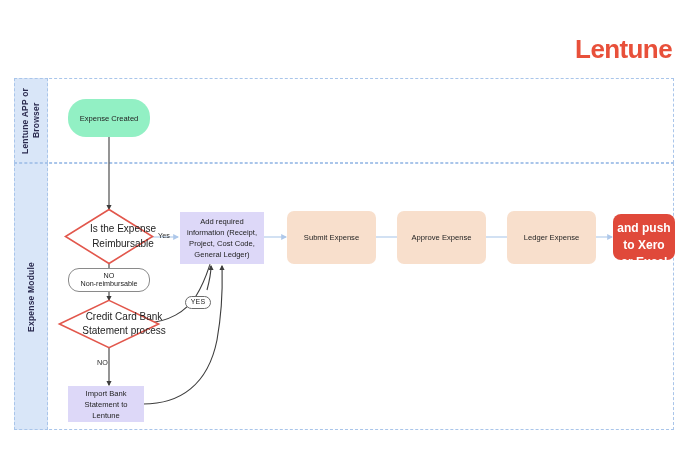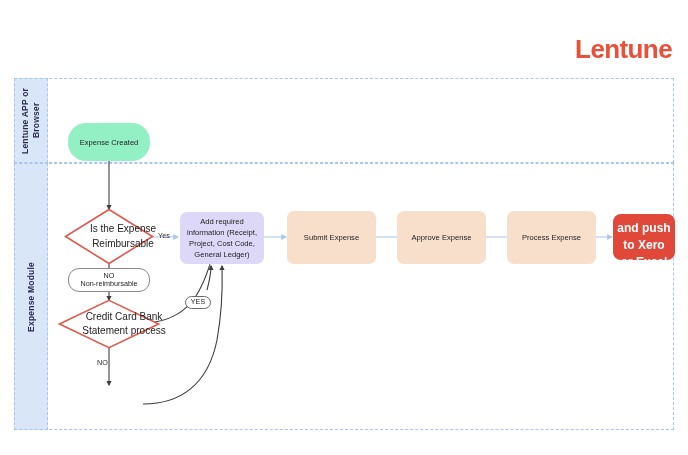--- a/index.html
+++ b/index.html
@@ -78,29 +78,28 @@
     justify-content: center;
     text-align: center;
     font-size: 7.6px;
     color: #232323;
     line-height: 1.45;
     padding: 2px 4px;
   }
   .node-start {
     background: #92f0c4;
     border-radius: 18px;
-    margin-top: 24px;
   }
   .node-process-orange {
     background: #f8dfcc;
     border-radius: 7px;
   }
   .node-process-purple {
     background: #ddd8f8;
-    border-radius: 7px;
+    border-radius: 0;
   }
   .node-end-red {
     background: #e0493a;
     border-radius: 8px;
     color: #ffffff;
     font-weight: bold;
     font-size: 12px;
   }
   .node-pill {
     background: #ffffff;
@@ -227,35 +226,38 @@
     <span>Non-reimbursable</span>
   </div>
 
   <div class="diamond-wrap" style="left:58px; top:299px; width:102px; height:50px;">
     <svg width="102" height="50" viewBox="0 0 102 50" aria-hidden="true">
       <polygon points="51,1.4 100.6,25 51,48.6 1.4,25" fill="#ffffff" stroke="#e2574c" stroke-width="1.6"></polygon>
     </svg>
     <div class="diamond-label" style="padding:0 15px;">Credit Card Bank Statement process</div>
   </div>
 
+  <div class="node node-process-purple" style="left:68px; top:386px; width:76px; height:36px;">
+    <span>Import Bank Statement to Lentune</span>
+  </div>
 
   <div class="node node-process-purple" style="left:180px; top:212px; width:84px; height:52px;">
     <span>Add required information (Receipt, Project, Cost Code, General Ledger)</span>
   </div>
 
   <div class="node node-process-orange" style="left:287px; top:211px; width:89px; height:53px;">
     <span>Submit Expense</span>
   </div>
 
   <div class="node node-process-orange" style="left:397px; top:211px; width:89px; height:53px;">
     <span>Approve Expense</span>
   </div>
 
   <div class="node node-process-orange" style="left:507px; top:211px; width:89px; height:53px;">
-    <span>Process Expense</span>
+    <span>Ledger Expense</span>
   </div>
 
   <div class="node node-end-red" style="left:613px; top:214px; width:62px; height:46px;">
     <span>Batch and push to Xero or Excel</span>
   </div>
 
   <div class="edge-label" style="left:158px; top:231px;">Yes</div>
 
   <div class="node node-pill-small" style="left:185px; top:296px; width:26px; height:13px;">
     <span>YES</span>

